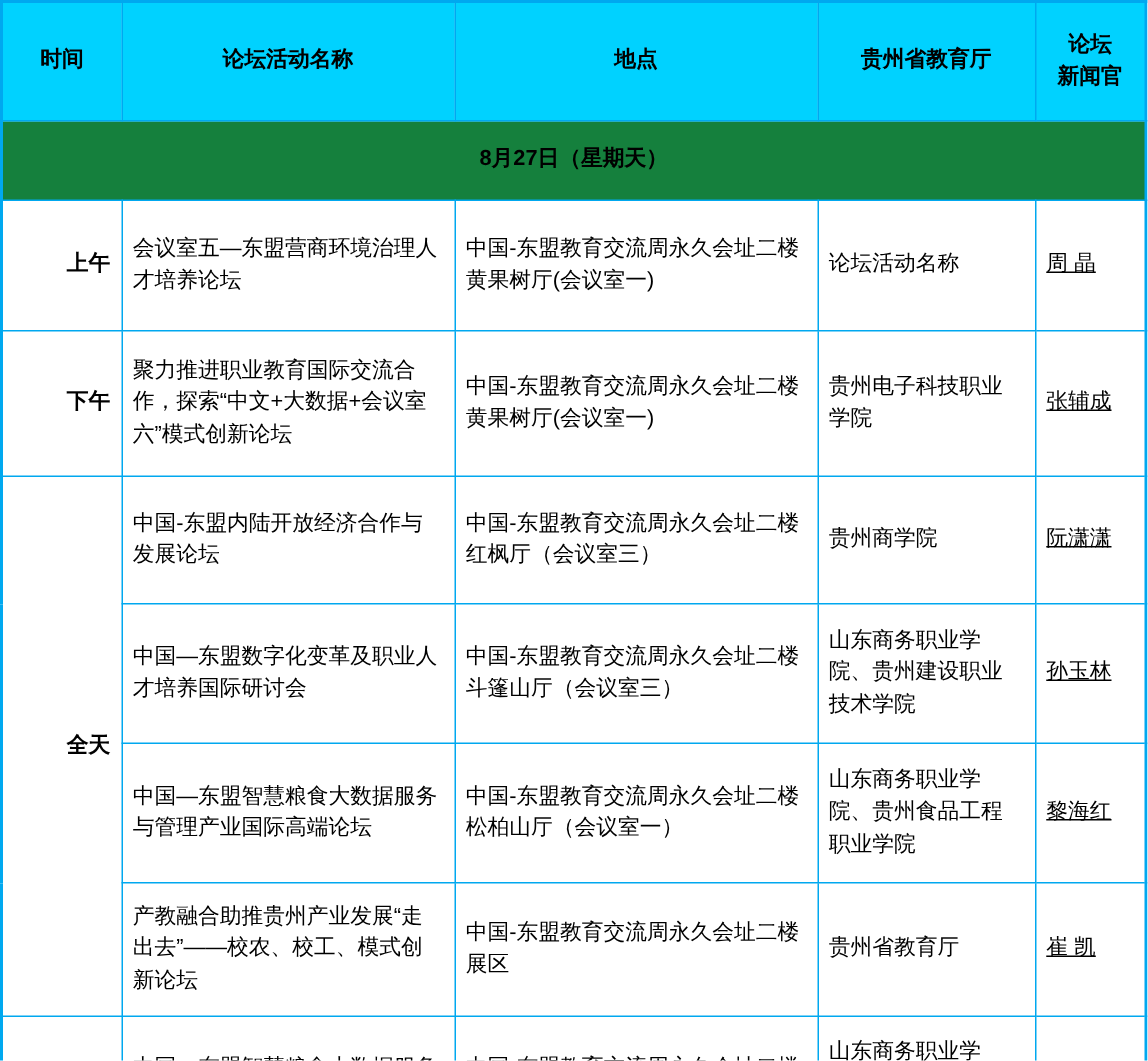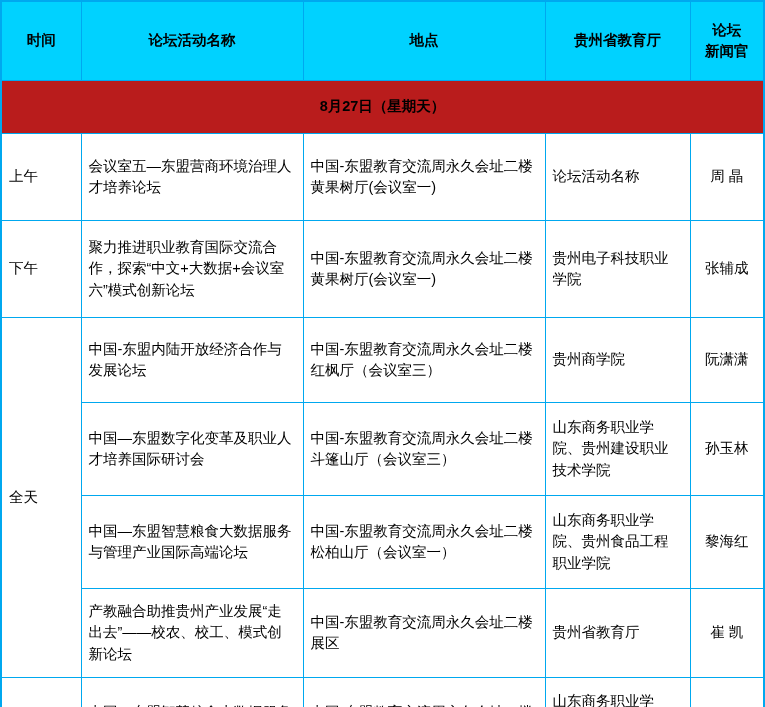--- a/index.html
+++ b/index.html
@@ -36,38 +36,38 @@
     height: 66px;
     padding: 4px 3px;
   }
   .col-time    { width: 80px; }
   .col-name    { width: 222px; }
   .col-place   { width: 242px; }
   .col-host    { width: 145px; }
   .col-officer { width: 74px; }
 
   tr.date-row td {
-    background: #b91c1c;
+    background: #15803d;
     text-align: center;
     font-weight: bold;
     font-size: 17px;
     height: 40px;
     padding: 4px;
   }
   td.period {
-    text-align: left;
-    font-weight: normal;
+    text-align: right;
+    font-weight: bold;
     font-size: 16px;
   }
   td.cell-name, td.cell-place, td.cell-host {
     text-align: left;
   }
   td.cell-officer {
-    text-align: center;
     white-space: nowrap;
+    text-decoration: underline;
   }
   tr.r-morning td    { height: 74px; }
   tr.r-afternoon td  { height: 84px; }
   tr.r-all1 td       { height: 72px; }
   tr.r-all2 td       { height: 80px; }
   tr.r-all3 td       { height: 80px; }
   tr.r-all4 td       { height: 76px; }
   tr.r-evening td    { height: 78px; }
 </style>
 </head>

